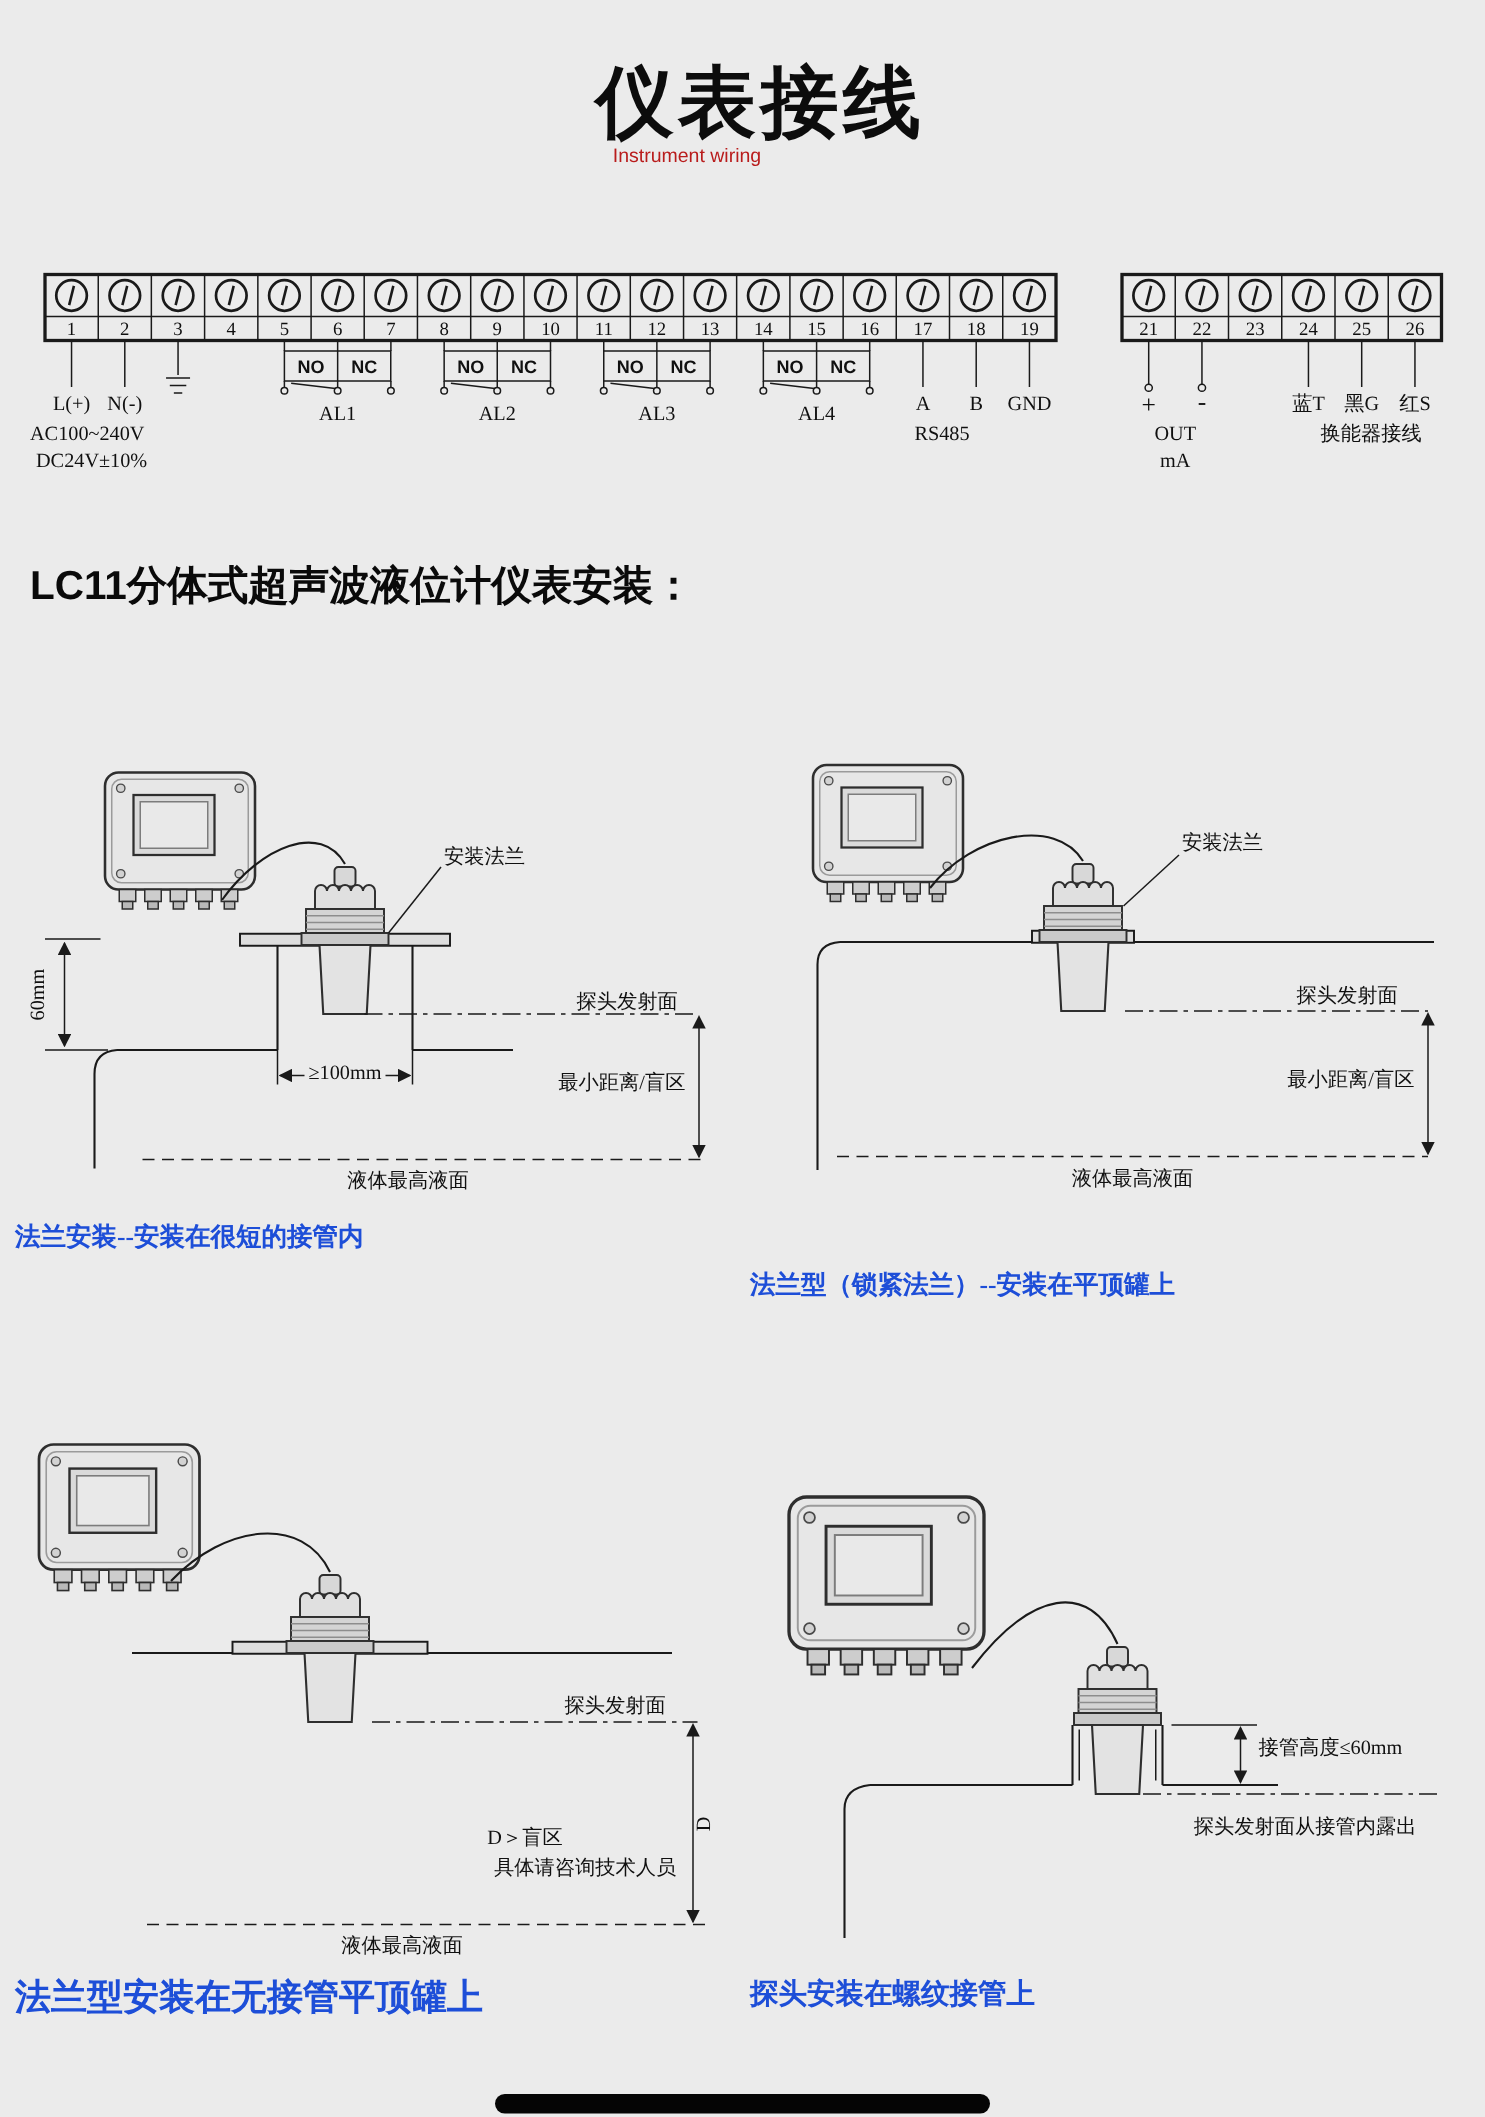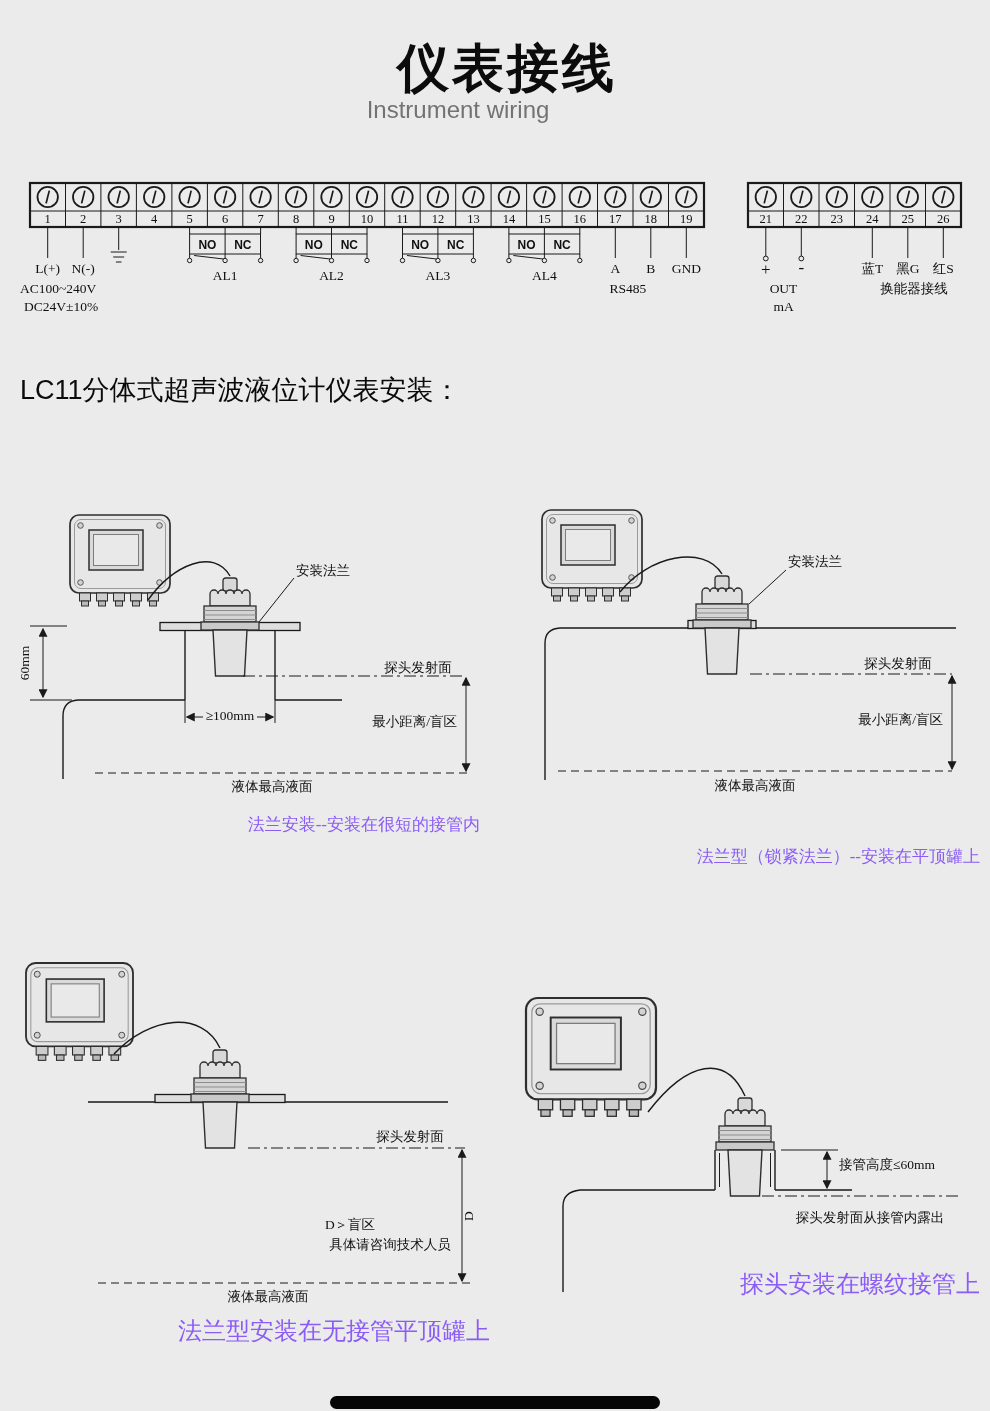--- a/index.html
+++ b/index.html
@@ -10,28 +10,28 @@
     font-family:"Liberation Serif", serif; color:#111;
   }
   .abs { position:absolute; }
   .title {
     top:34px; left:0; width:990px; text-align:center;
     font-family:"Liberation Sans", sans-serif; font-weight:900;
     font-size:52px; letter-spacing:3px; color:#0c0c0c;padding-left:24px;
   }
   .subtitle {
     top:96px; left:0; width:916px; text-align:center;
-    font-family:"Liberation Sans", sans-serif; font-size:24px; color:#737373;
+    font-family:"Liberation Sans", sans-serif; font-size:13px; color:#b91c1c;
   }
   .section-heading {
     top:372px; left:20px;
-    font-family:"Liberation Sans", sans-serif; font-weight:normal;
+    font-family:"Liberation Sans", sans-serif; font-weight:bold;
     font-size:27px; color:#0a0a0a;
   }
-  .caption { text-align:right; font-weight:normal; font-size:17px; color:#8b5cf6; }
+  .caption { text-align:left; font-weight:bold; font-size:17px; color:#1d4ed8; }
   .bottom-bar { background:#050505; border-radius:7px; }
 
   svg { display:block; }
   svg text { font-family:"Liberation Serif", serif; fill:#101010; }
   .lbl  { font-size:13.5px; }
   .num  { font-size:12.5px; }
   .noc  { font-family:"Liberation Sans", sans-serif; font-weight:bold; font-size:12px; }
   .sign { font-size:17px; }
   .ln   { stroke:#1a1a1a; stroke-width:1.4; fill:none; }
   .thin { stroke:#1a1a1a; stroke-width:1;   fill:none; }
@@ -315,15 +315,15 @@
   <path class="ln" d="M80 250 H215 M275 250 H352 M80 250 Q63 252 63 266 L63 352"></path>
   <use href="#ctrlbox" transform="translate(26,58) scale(1.3)"></use>
   <path class="ln" d="M148 172 C188 120 226 114 245 156" stroke-width="1.7"></path>
   <use href="#transducer" x="245" y="158"></use>
   <path class="thin" d="M281 210 H338"></path>
   <line class="dim" x1="327" y1="212" x2="327" y2="248" marker-start="url(#arr)" marker-end="url(#arr)"></line>
   <text class="lbl" x="339" y="229" text-anchor="start">接管高度≤60mm</text>
   <path class="thin ddot" d="M262 256 H460"></path>
   <text class="lbl" font-size="15" x="370" y="282" text-anchor="middle">探头发射面从接管内露出</text>
 </svg>
-<div class="abs caption" style="left:500px;top:1268px;width:480px;font-size:24px">探头安装在螺纹接管上</div>
+<div class="abs caption" style="left:500px;top:1316px;width:480px;font-size:19px">探头安装在螺纹接管上</div>
 
 <div class="abs bottom-bar" style="left:330px;top:1396px;width:330px;height:13px"></div>
 
 </body></html>

